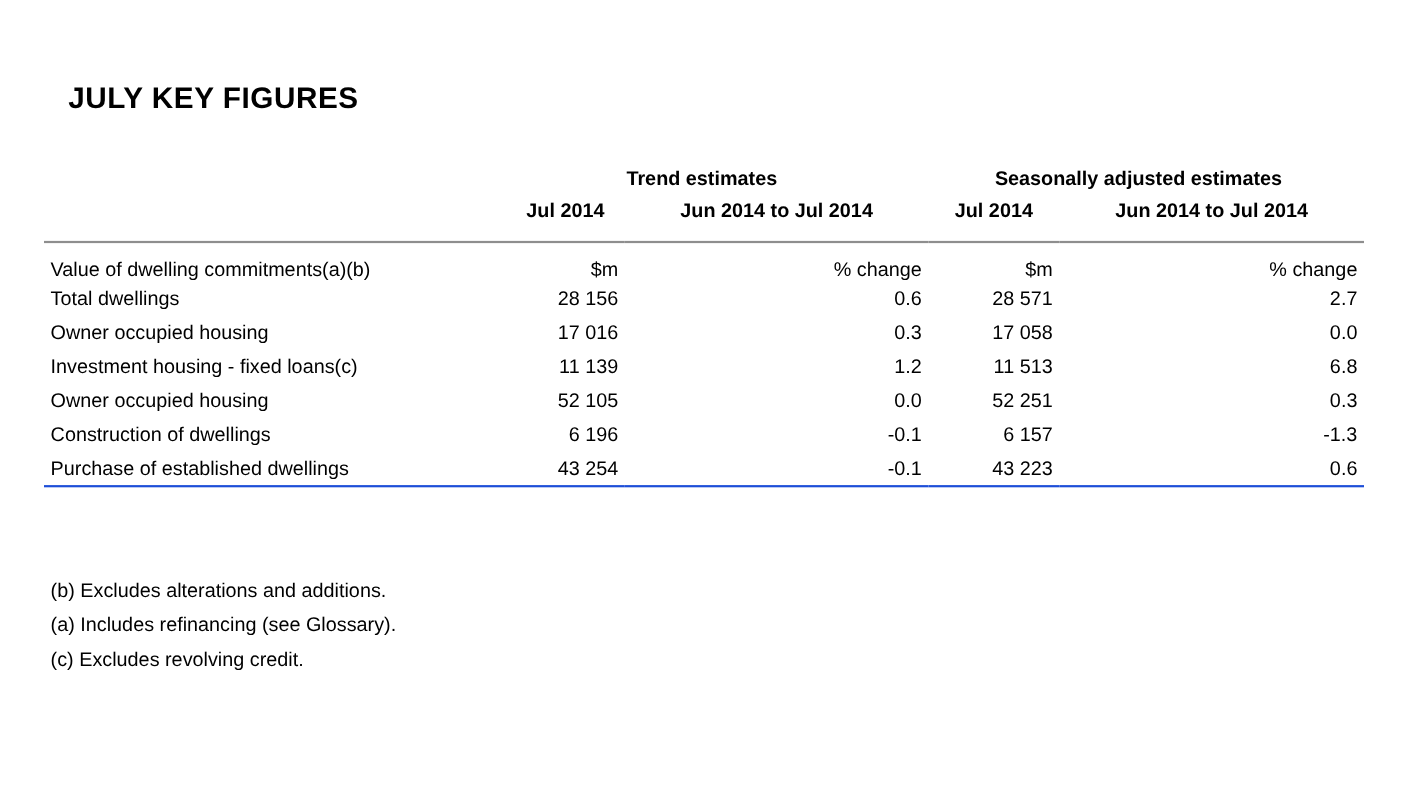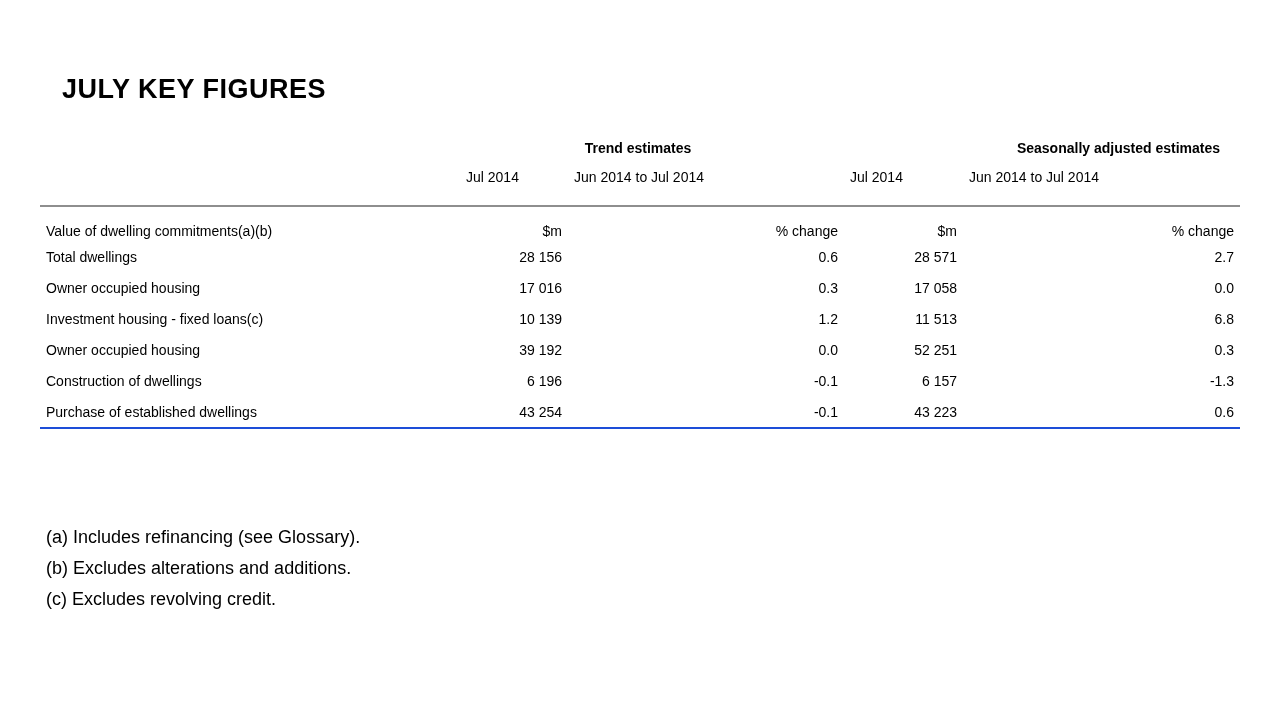--- a/index.html
+++ b/index.html
@@ -16,41 +16,41 @@
     left: 62px;
     top: 74px;
     font-size: 27px;
     font-weight: bold;
     letter-spacing: 0.5px;
     white-space: nowrap;
   }
   table.key-figures {
     position: absolute;
     left: 40px;
-    top: 134px;
+    top: 148px;
     width: 1200px;
     border-collapse: collapse;
     table-layout: fixed;
-    font-size: 14px;
+    font-size: 18px;
     line-height: 21px;
   }
   th, td { padding: 0 6px; font-weight: normal; }
   tr.group-row th {
     font-weight: bold;
     text-align: center;
     height: 27px;
     vertical-align: bottom;
     padding-bottom: 2px;
     white-space: nowrap;
   }
   tr.group-row th.group-trend { padding-right: 34px; }
-  tr.group-row th.group-sa { padding-right: 20px; text-align: right; }
+  tr.group-row th.group-sa { padding-right: 20px; }
   tr.subhead-row th {
-    font-weight: normal;
-    text-align: left;
+    font-weight: bold;
+    text-align: center;
     vertical-align: top;
     padding-top: 6px;
     padding-bottom: 17px;
     border-bottom: 2px solid #8e8e8e;
     white-space: nowrap;
   }
   tbody td { height: 31px; white-space: nowrap; margin-top: 16px; }
   tbody td.num { text-align: right; }
   tbody td.lbl { text-align: left; }
   tbody tr:first-child td { padding-top: 14px; }
@@ -109,28 +109,28 @@
       </tr>
       <tr>
         <td class="lbl">Owner occupied housing</td>
         <td class="num">17 016</td>
         <td class="num">0.3</td>
         <td class="num">17 058</td>
         <td class="num">0.0</td>
       </tr>
       <tr>
         <td class="lbl">Investment housing - fixed loans(c)</td>
-        <td class="num">10 139</td>
+        <td class="num">11 139</td>
         <td class="num">1.2</td>
         <td class="num">11 513</td>
         <td class="num">6.8</td>
       </tr>
       <tr>
         <td class="lbl">Owner occupied housing</td>
-        <td class="num">39 192</td>
+        <td class="num">52 105</td>
         <td class="num">0.0</td>
         <td class="num">52 251</td>
         <td class="num">0.3</td>
       </tr>
       <tr>
         <td class="lbl">Construction of dwellings</td>
         <td class="num">6 196</td>
         <td class="num">-0.1</td>
         <td class="num">6 157</td>
         <td class="num">-1.3</td>
@@ -139,18 +139,18 @@
         <td class="lbl">Purchase of established dwellings</td>
         <td class="num">43 254</td>
         <td class="num">-0.1</td>
         <td class="num">43 223</td>
         <td class="num">0.6</td>
       </tr>
     </tbody>
   </table>
 
   <div class="footnotes">
+    <div>(b) Excludes alterations and additions.</div>
     <div>(a) Includes refinancing (see Glossary).</div>
-    <div>(b) Excludes alterations and additions.</div>
     <div>(c) Excludes revolving credit.</div>
   </div>
 
 </div>
 
 </body></html>

